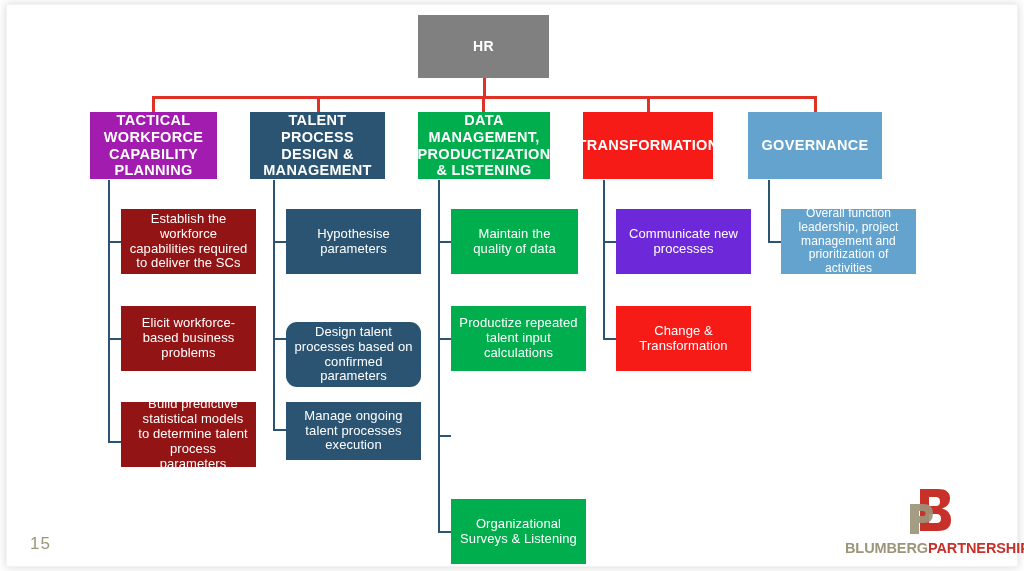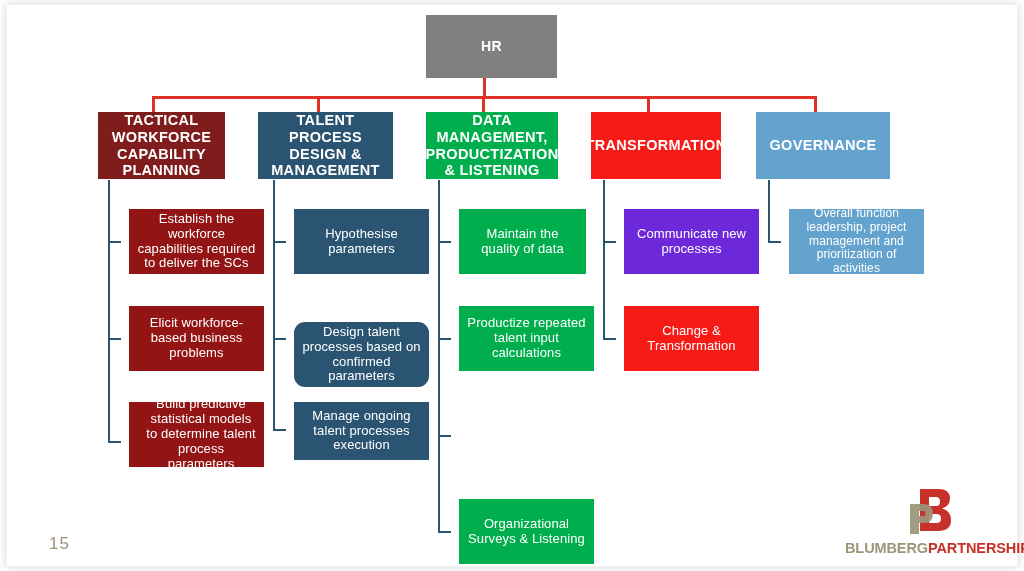--- a/index.html
+++ b/index.html
@@ -32,21 +32,20 @@
   .box {
     position: absolute;
     box-sizing: border-box;
     display: flex;
     align-items: center;
     justify-content: center;
     text-align: center;
     color: #ffffff;
     line-height: 1.14;
     white-space: pre-line;
-    margin-left: 8px;
   }
   .root-box {
     font-size: 14px;
     font-weight: bold;
     letter-spacing: 0.4px;
   }
   .header-box {
     font-size: 14.5px;
     font-weight: bold;
     letter-spacing: 0.3px;
@@ -64,21 +63,20 @@
   }
 
   
   #page-number {
     position: absolute;
     left: 30px;
     top: 534px;
     font-size: 17px;
     color: #9c9579;
     letter-spacing: 1px;
-    margin-left: 19px;
   }
 
   
   #logo {
     position: absolute;
     left: 845px;
     top: 487px;
     width: 172px;
     height: 74px;
   }
@@ -136,21 +134,21 @@
 
     <div class="line" style="left:603px; top:180px; width:2px; height:160px; background:#2a5472;"></div>
     <div class="line" style="left:603px; top:241px; width:13px; height:2px; background:#2a5472;"></div>
     <div class="line" style="left:603px; top:338px; width:13px; height:2px; background:#2a5472;"></div>
 
     <div class="line" style="left:768px; top:180px; width:2px; height:62px; background:#2a5472;"></div>
     <div class="line" style="left:768px; top:241px; width:13px; height:2px; background:#2a5472;"></div>
 
     <div class="box root-box" style="left:418px; top:15px; width:131px; height:63px; background:#808080;">HR</div>
 
-    <div class="box header-box" style="left:90px; top:112px; width:127px; height:67px; background:#7f1d1d;">TACTICAL
+    <div class="box header-box" style="left:90px; top:112px; width:127px; height:67px; background:#a21caf;">TACTICAL
 WORKFORCE
 CAPABILITY
 PLANNING</div>
 
     <div class="box header-box" style="left:250px; top:112px; width:135px; height:67px; background:#2a5472;">TALENT PROCESS
 DESIGN &amp;
 MANAGEMENT</div>
 
     <div class="box header-box" style="left:418px; top:112px; width:132px; height:67px; background:#00ae4d;">DATA
 MANAGEMENT,

